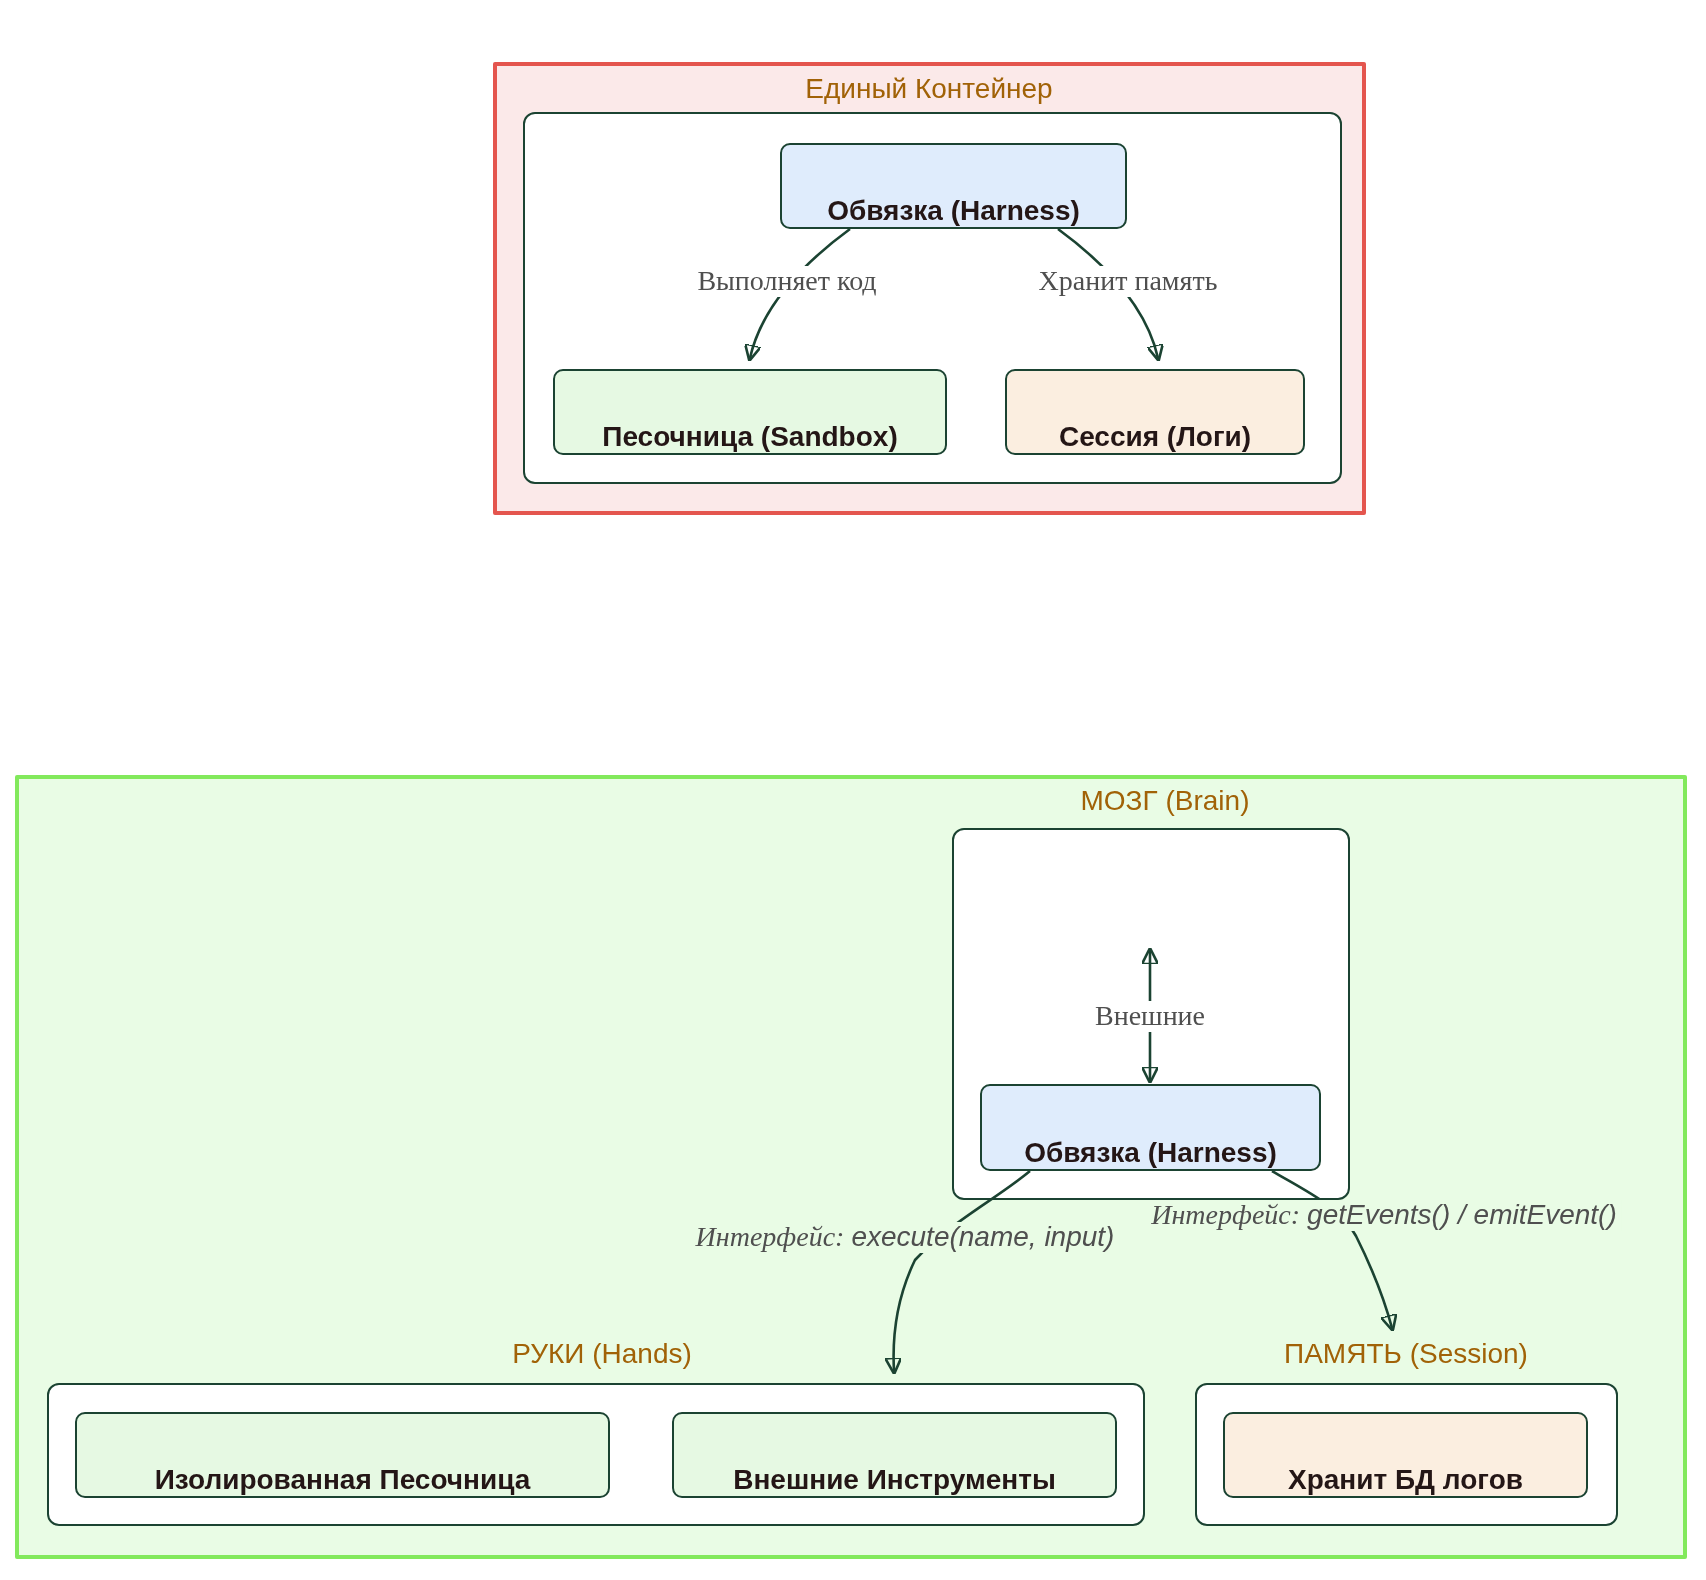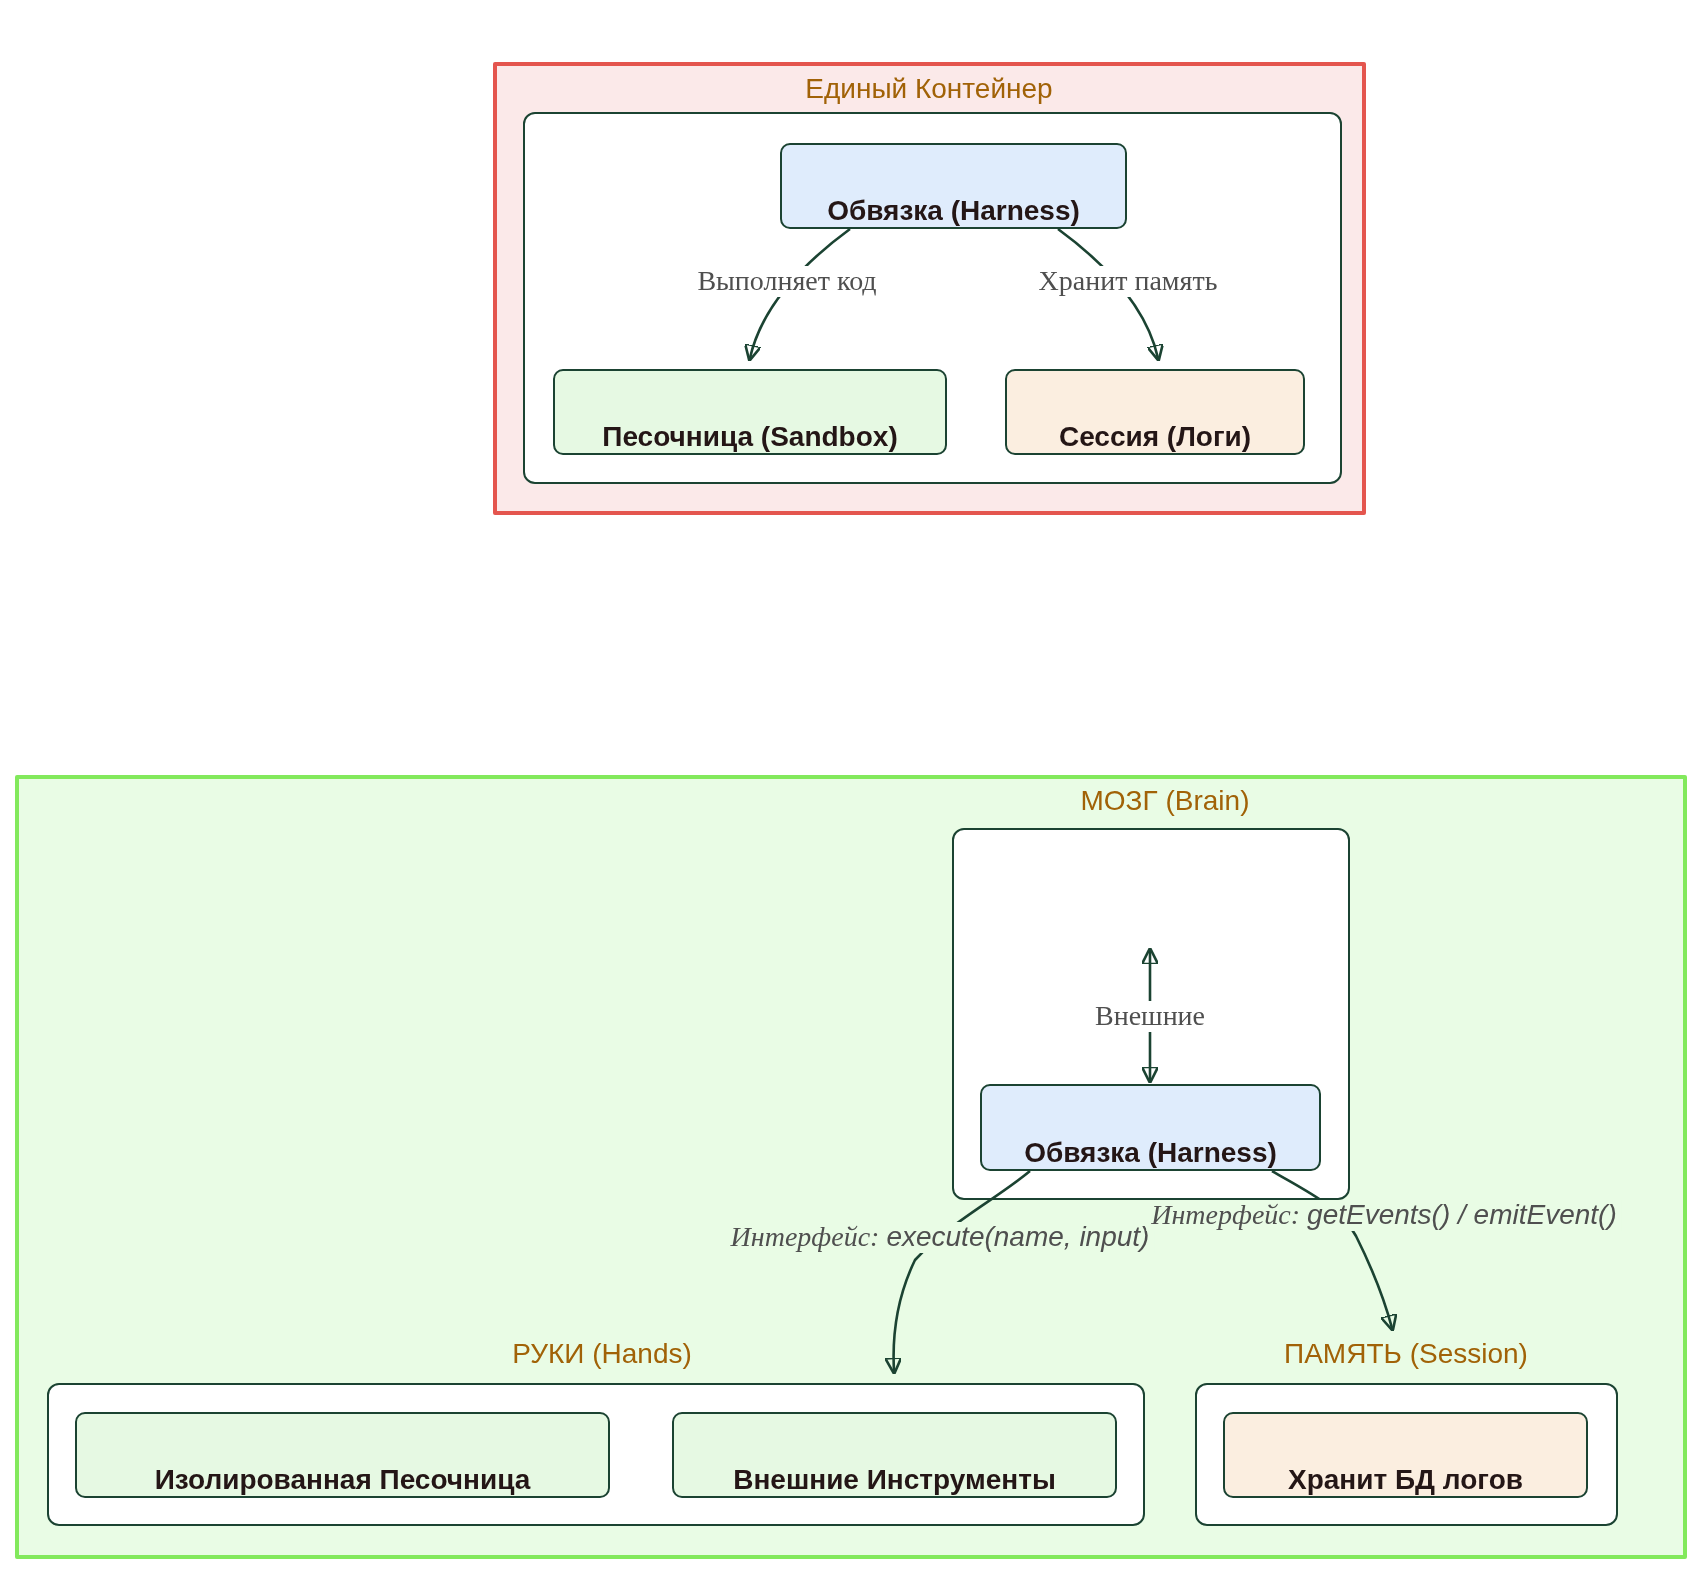--- a/index.html
+++ b/index.html
@@ -145,21 +145,21 @@
     <span>Сессия (Логи)</span>
   </div>
 
 
   <div class="edge-label on-white" style="left:1150px; top:1001px;">Внешние</div>
 
   <div class="node blue" style="left:980px; top:1084px; width:341px; height:87px;">
     <span>Обвязка (Harness)</span>
   </div>
 
-  <div class="edge-label on-green" style="left:905px; top:1222px;margin-left:35px;">
+  <div class="edge-label on-green" style="left:905px; top:1222px;">
     <span class="iface-prefix">Интерфейс:</span>
     <span class="iface-code">execute(name, input)</span>
   </div>
 
   <div class="edge-label on-green" style="left:1384px; top:1200px;">
     <span class="iface-prefix">Интерфейс:</span>
     <span class="iface-code">getEvents() / emitEvent()</span>
   </div>
 
   <div class="node green" style="left:75px; top:1412px; width:535px; height:86px;">

